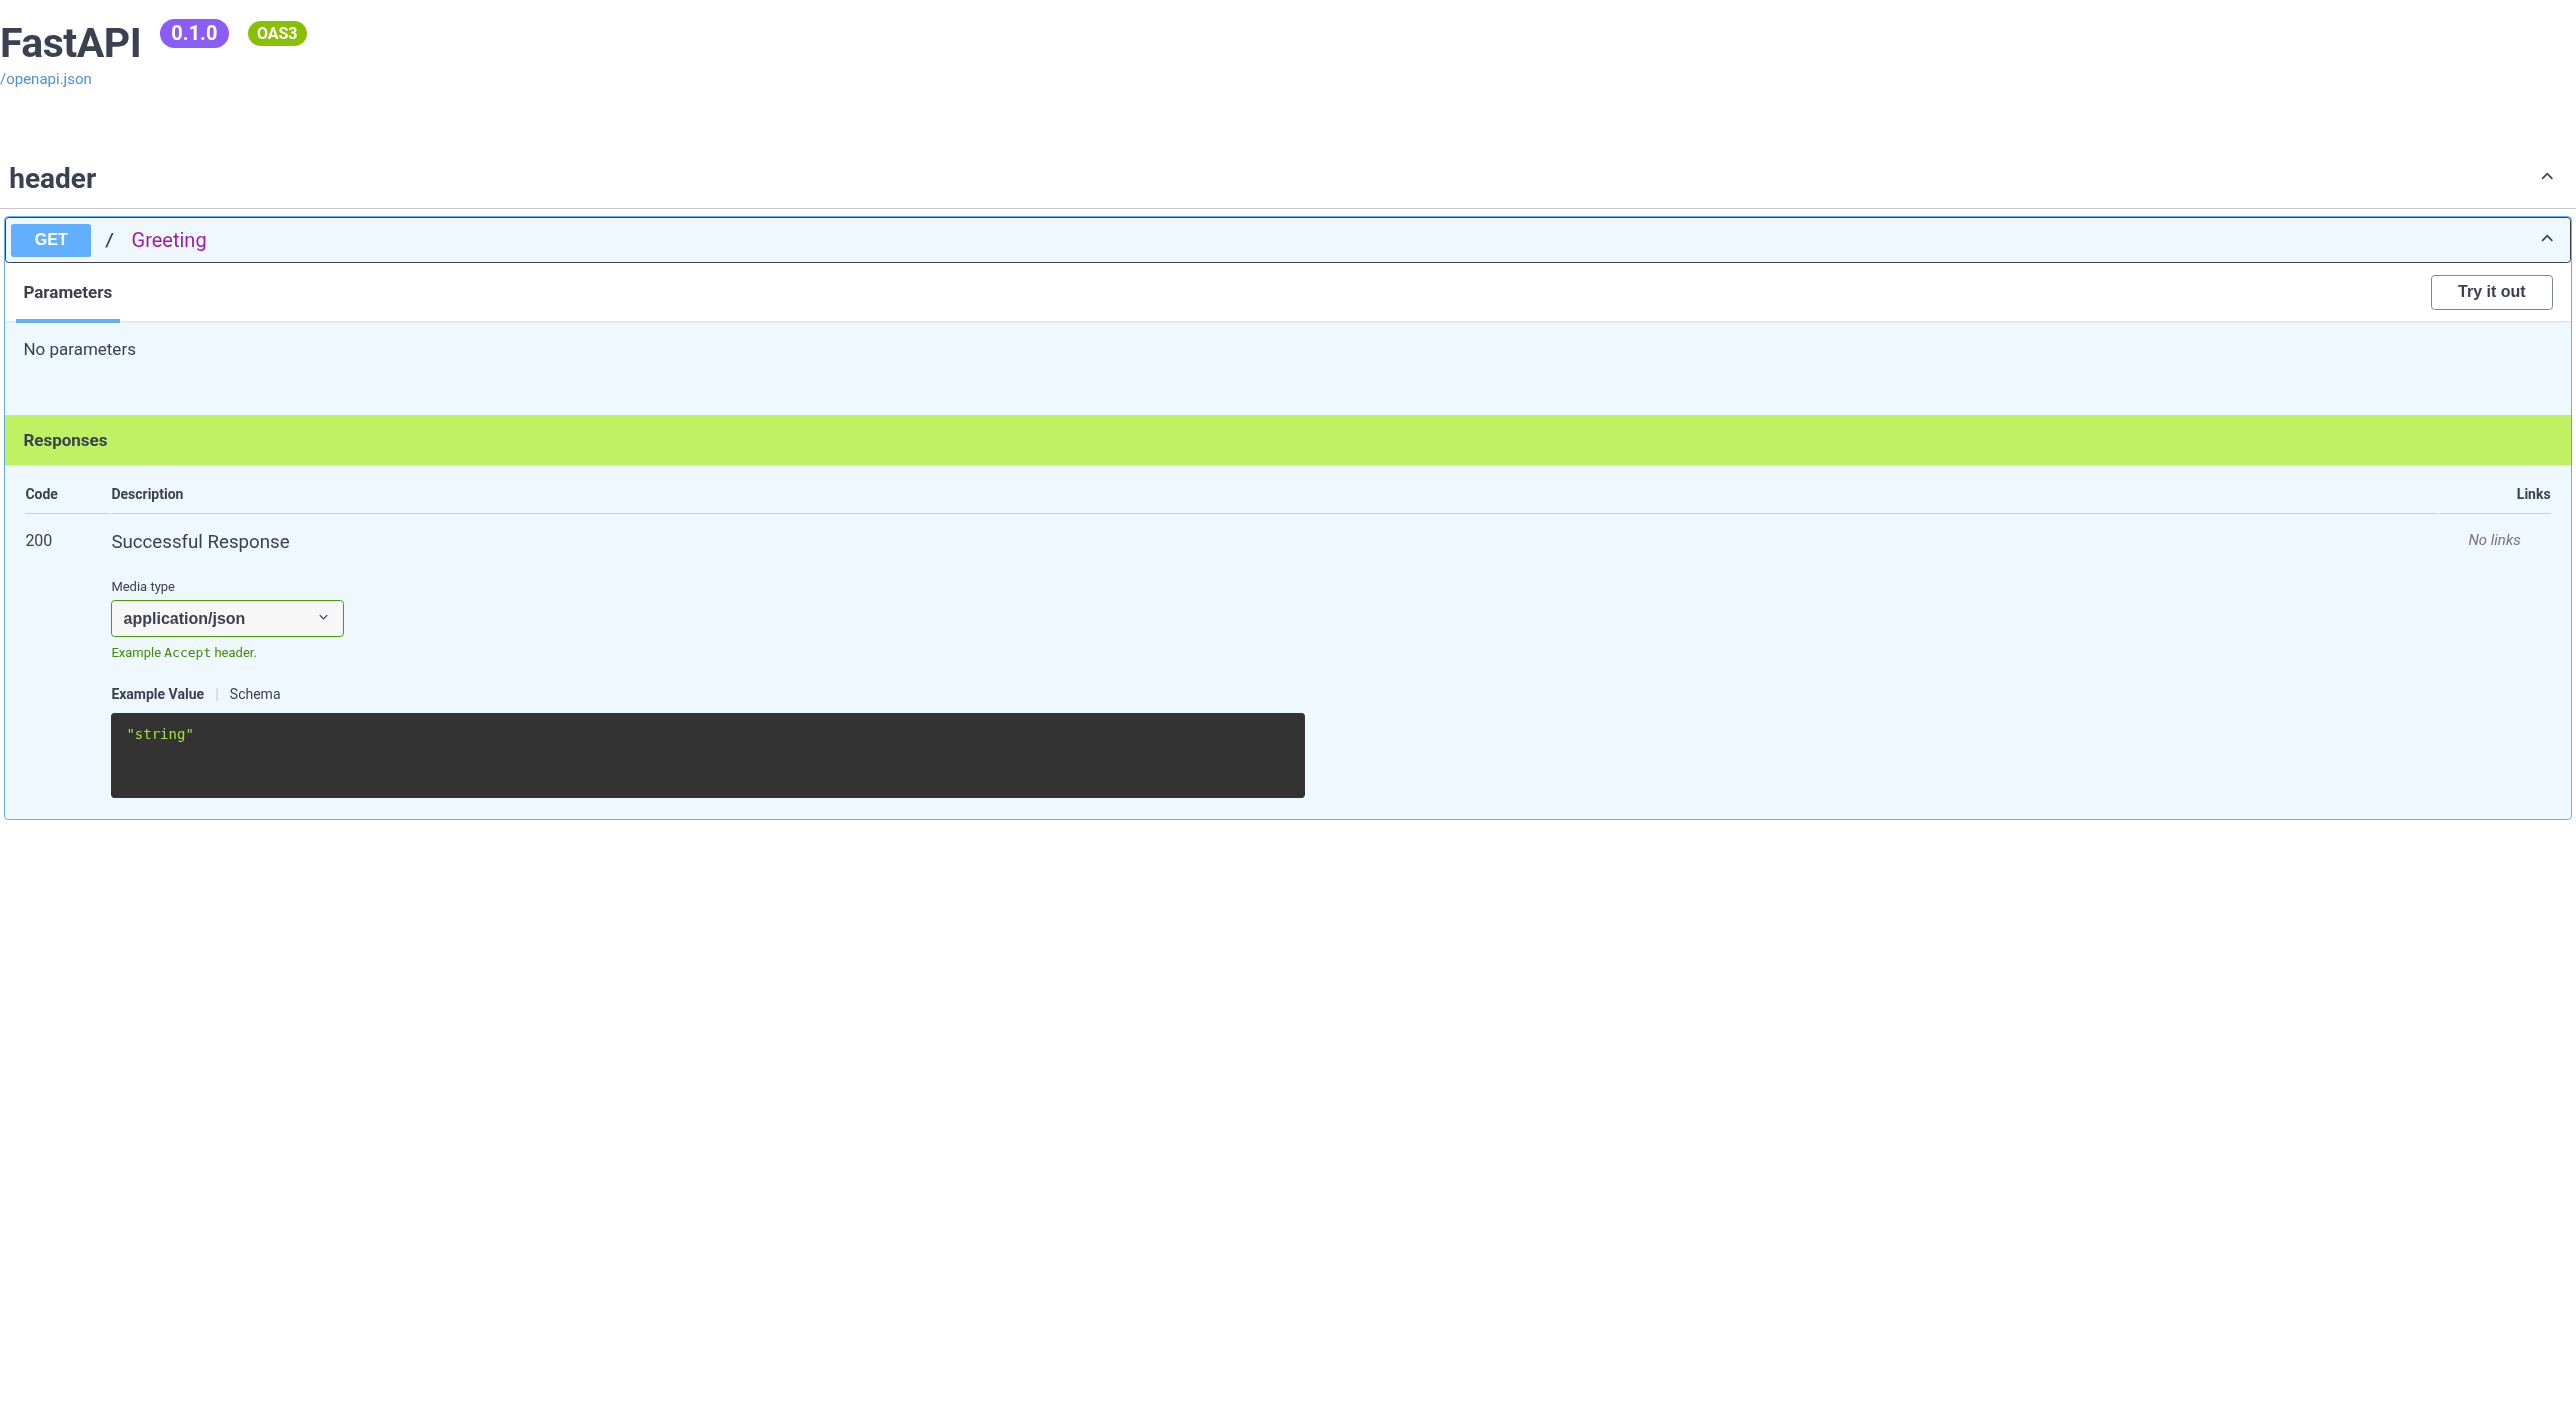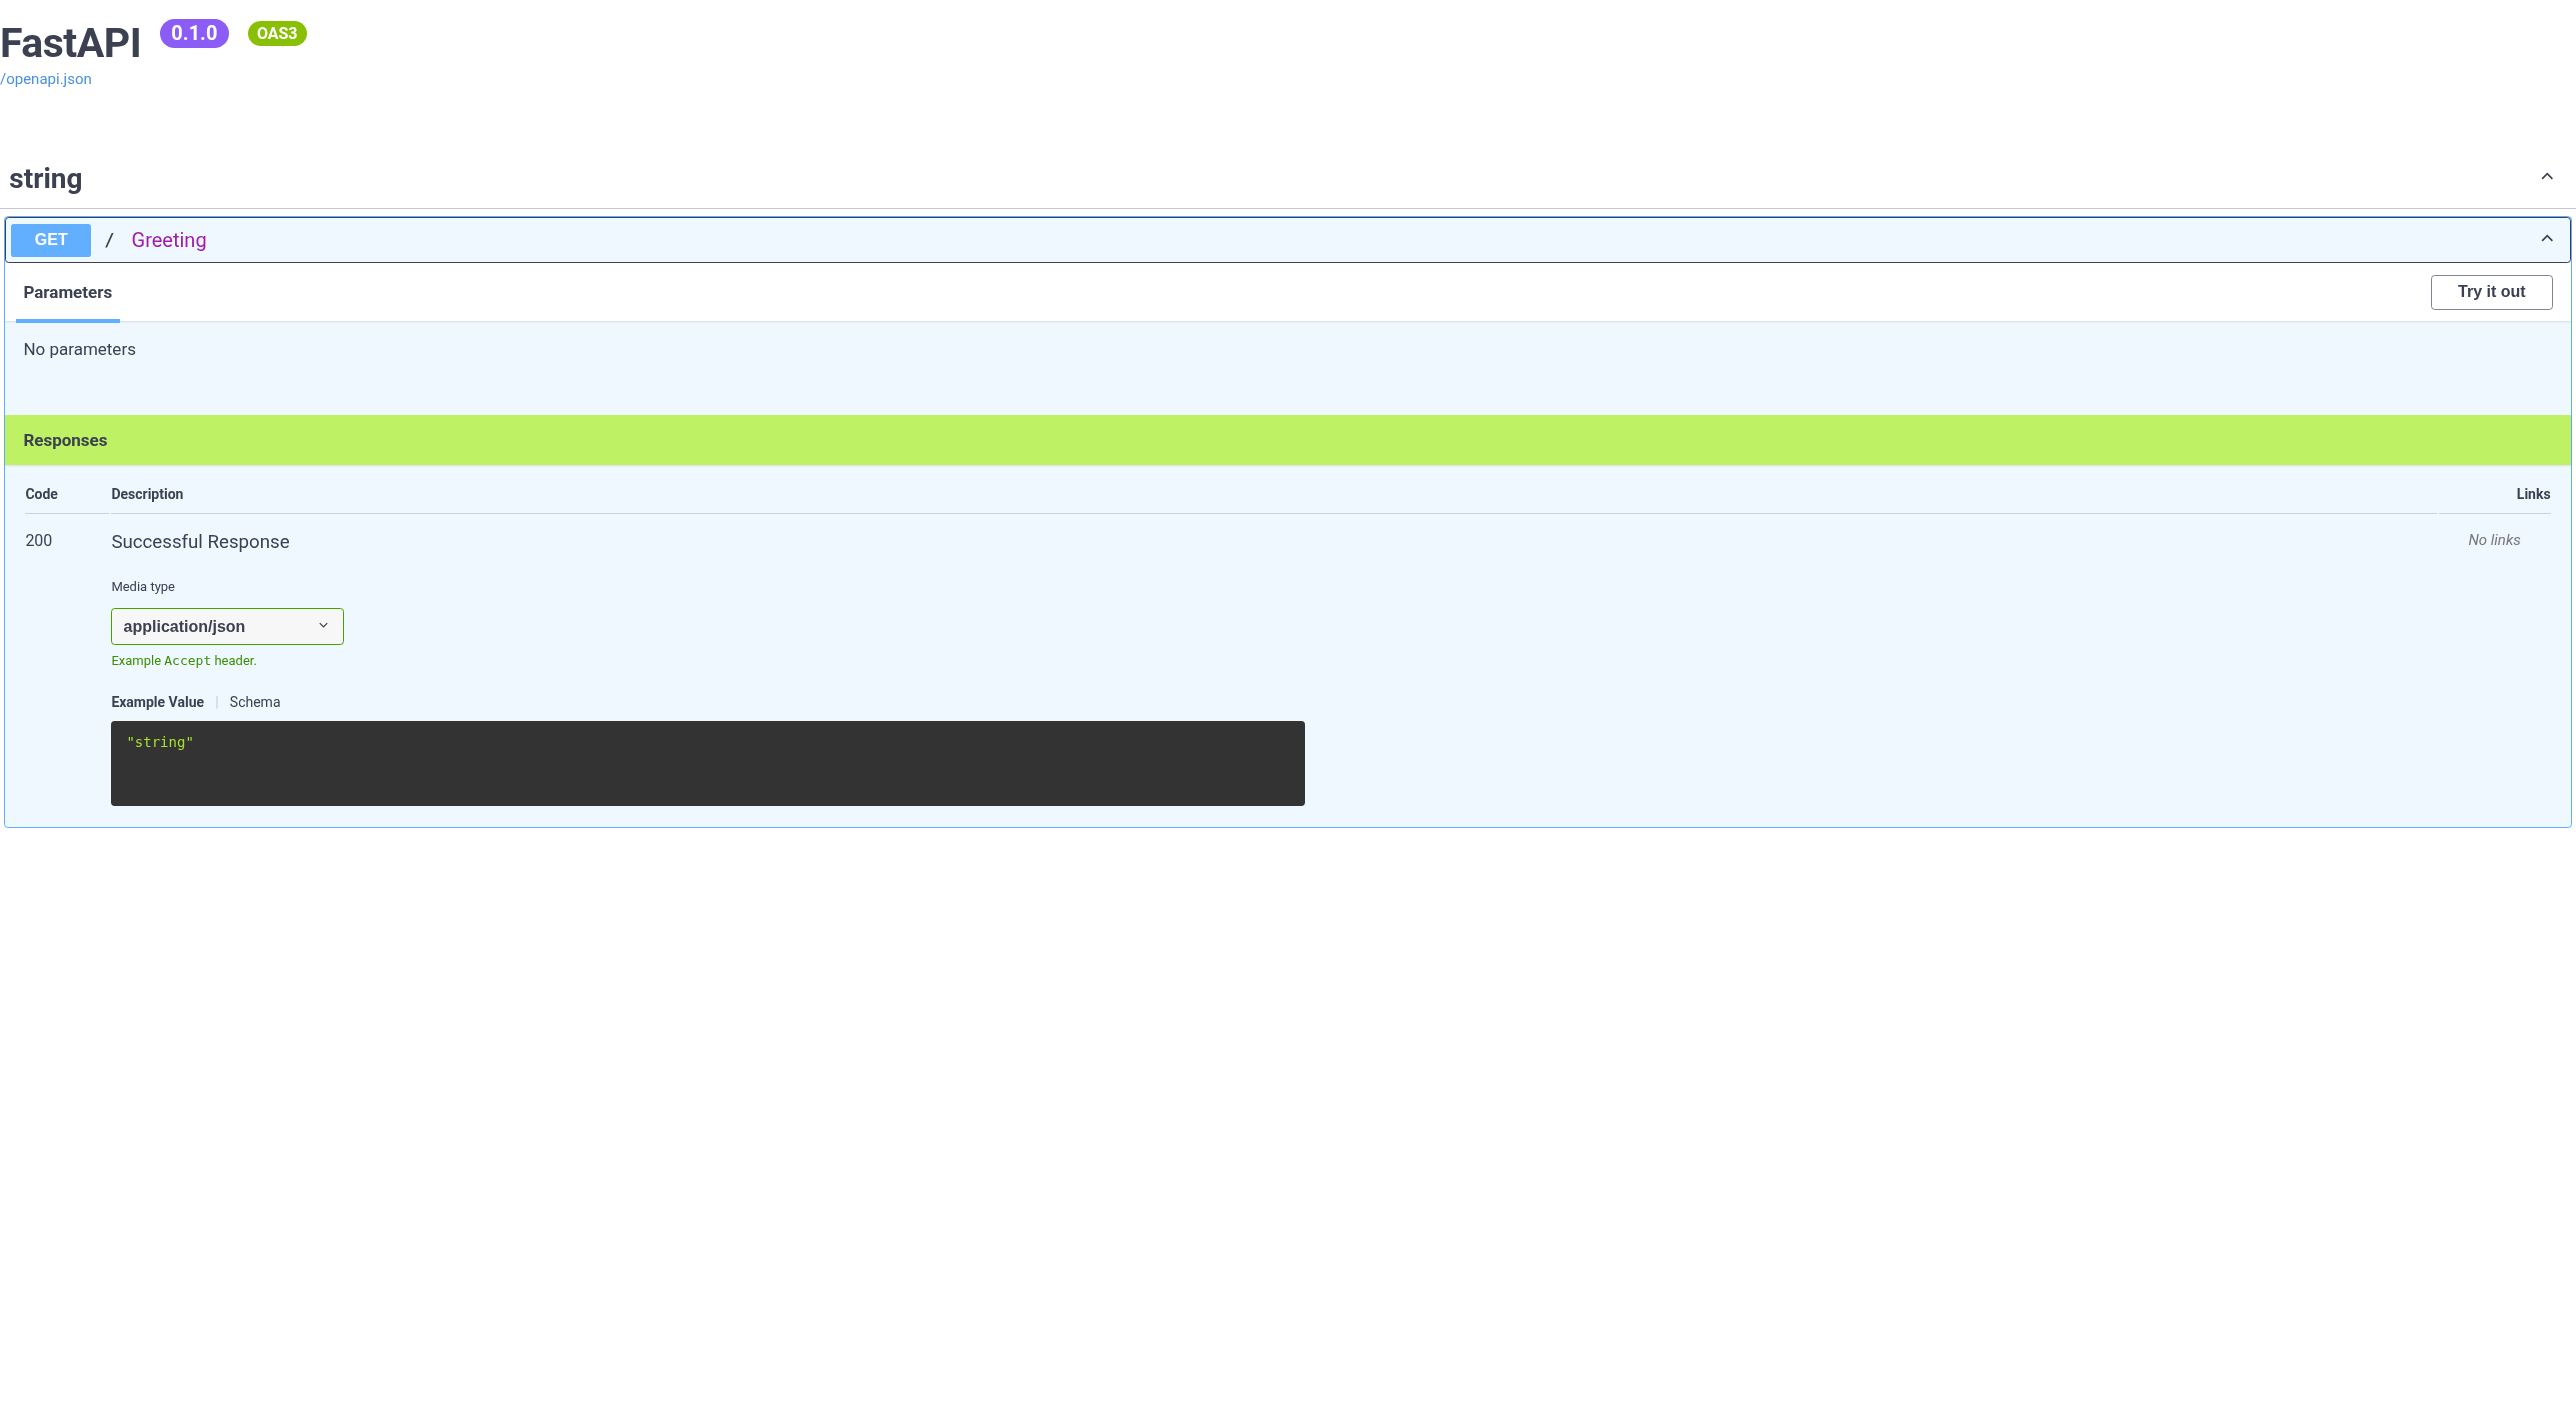--- a/index.html
+++ b/index.html
@@ -197,21 +197,20 @@
       margin-bottom: 26px;
     }
     .media-label {
       font-size: 13px;
       color: #3b4151;
       margin-bottom: 5.6px;
     }
     .media-select-wrap {
       position: relative;
       display: inline-block;
-      margin-top: 8px;
     }
     .media-select {
       border: 1.9px solid #41a300;
       border-radius: 3.7px;
       padding: 9.3px 47px 9.3px 11.2px;
       font-size: 16px;
       font-weight: 700;
       color: #3b4151;
       background: #f7f7f7;
       appearance: none;
@@ -281,21 +280,21 @@
 <div class="header">
   <div class="title-row">
     <h1 class="api-title">FastAPI</h1>
     <span class="version-badge">0.1.0</span>
     <span class="oas-badge">OAS3</span>
   </div>
   <a href="#" class="openapi-link">/openapi.json</a>
 </div>
 
 <div class="section-tag">
-  <h3>string</h3>
+  <h3>header</h3>
   <span>
     <svg class="chev-icon" viewBox="0 0 24 24">
         <polyline points="6 15 12 9 18 15"></polyline>
       </svg>
   </span>
 </div>
 
 <div class="opblock-wrapper">
   <div class="opblock">
     <div class="opblock-summary">

